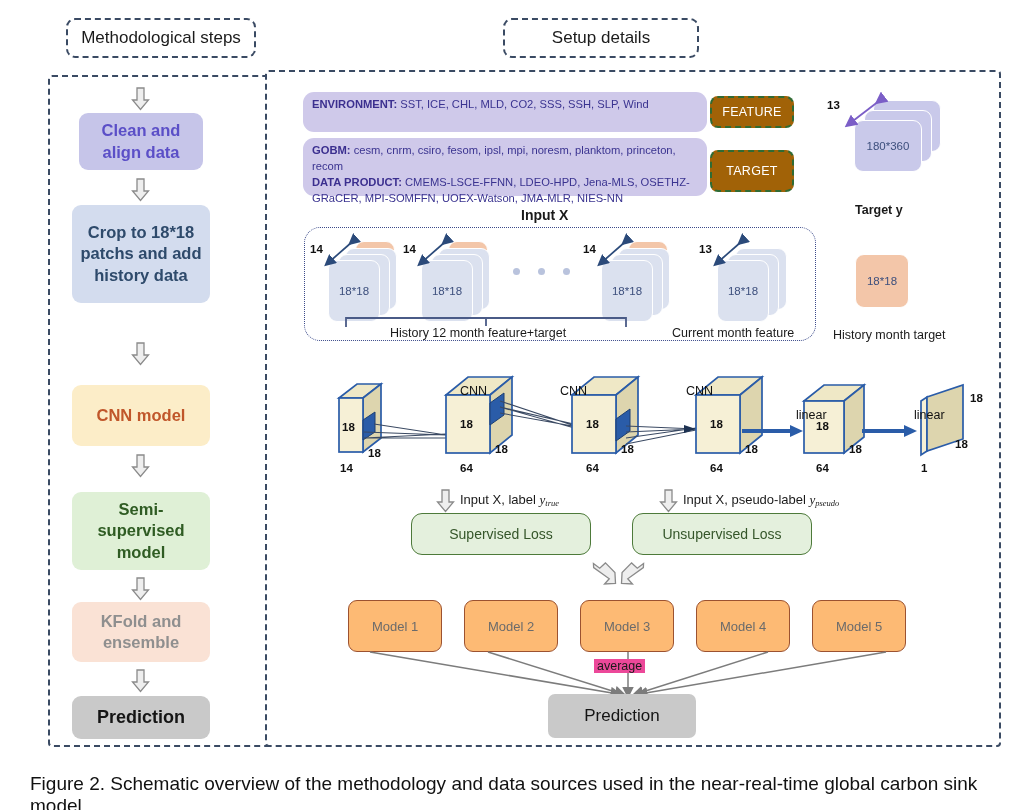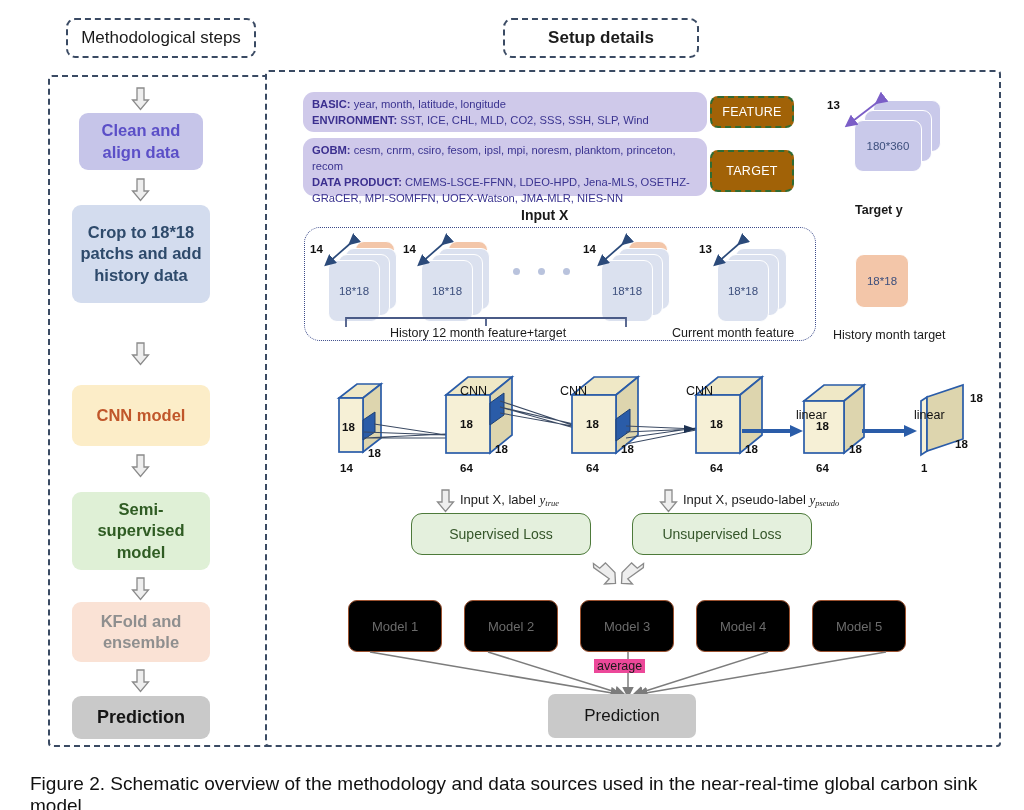--- a/index.html
+++ b/index.html
@@ -41,21 +41,21 @@
   .pcard{background:#dbe1ef;border:1.5px solid #ffffff;border-radius:9px;}
   .pcard-peach{background:#f3c6a9;border:1.5px solid #fff;border-radius:9px;}
   .pnum{font-size:11.5px;color:#3d4f7d;}
   .dot3{width:7px;height:7px;border-radius:50%;background:#b9c3dd;}
   .cnn-lab{font-size:12.5px;color:#111;margin-left:48px;}
 
   
   .lossbox{background:#e4f0dd;border:1.7px solid #4d7a3a;border-radius:11px;
            color:#35562a;font-size:14px;}
   
-  .modelbox{background:#000000;border:1.7px solid #9c5230;border-radius:9px;
+  .modelbox{background:#fdba74;border:1.7px solid #9c5230;border-radius:9px;
             color:#6b6b6b;font-size:13px;}
   .predbox{background:#c9c9c9;border-radius:7px;color:#151515;font-size:17px;}
 
   .cap{font-size:19px;color:#111;}
   svg{overflow:visible;}
   .sub{font-size:8.5px;vertical-align:-2px;font-style:italic;
        font-family:"Liberation Serif",serif;}
   .ital{font-style:italic;font-family:"Liberation Serif",serif;}
 </style>
 </head>
@@ -114,30 +114,26 @@
 
 <div class="abs arw-d" style="left:132px;top:670px;">
   <svg width="17" height="22" viewBox="0 0 17 22">
       <path d="M5 0 H12 V12 H16.5 L8.5 21.5 L0.5 12 H5 Z" fill="#eeeeee" stroke="#8a8a8a" stroke-width="1.3"></path>
     </svg>
 </div>
 <div class="abs flowbox ctr" style="left:72px;top:696px;width:138px;height:43px;background:#c9c9c9;color:#151515;font-size:18px;">
   <span>Prediction</span>
 </div>
 
-<div class="abs hdr ctr" style="left:503px;top:18px;width:196px;height:40px;font-weight:bold;">
+<div class="abs hdr ctr" style="left:503px;top:18px;width:196px;height:40px;">
   <span>Setup details</span>
 </div>
 <div class="abs panel" style="left:265px;top:70px;width:736px;height:677px;"></div>
 
 <div class="abs inforow" style="left:303px;top:92px;width:404px;height:40px;">
-  <div>
-    <b>BASIC:</b>
-    <span>year, month, latitude, longitude</span>
-  </div>
   <div>
     <b>ENVIRONMENT:</b>
     <span>SST, ICE, CHL, MLD, CO2, SSS, SSH, SLP, Wind</span>
   </div>
 </div>
 <div class="abs tagbox ctr" style="left:710px;top:96px;width:84px;height:32px;">
   <span>FEATURE</span>
 </div>
 
 <div class="abs inforow" style="left:303px;top:138px;width:404px;height:58px;">

